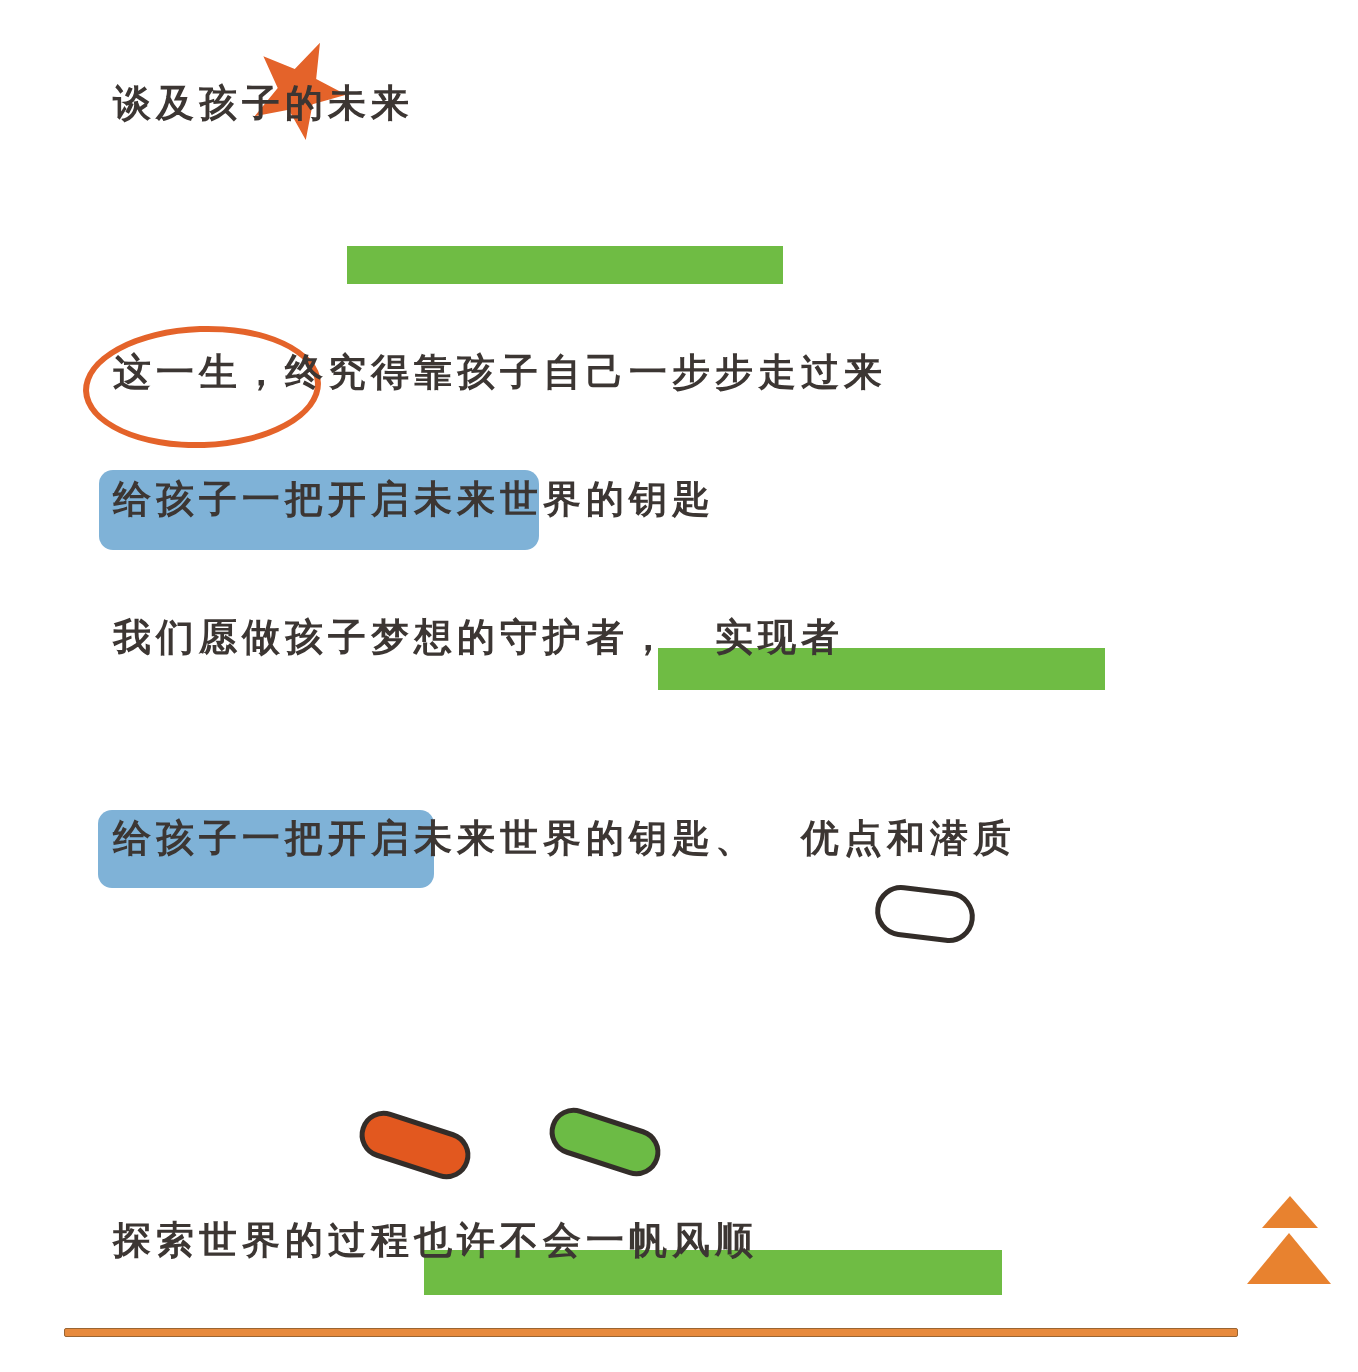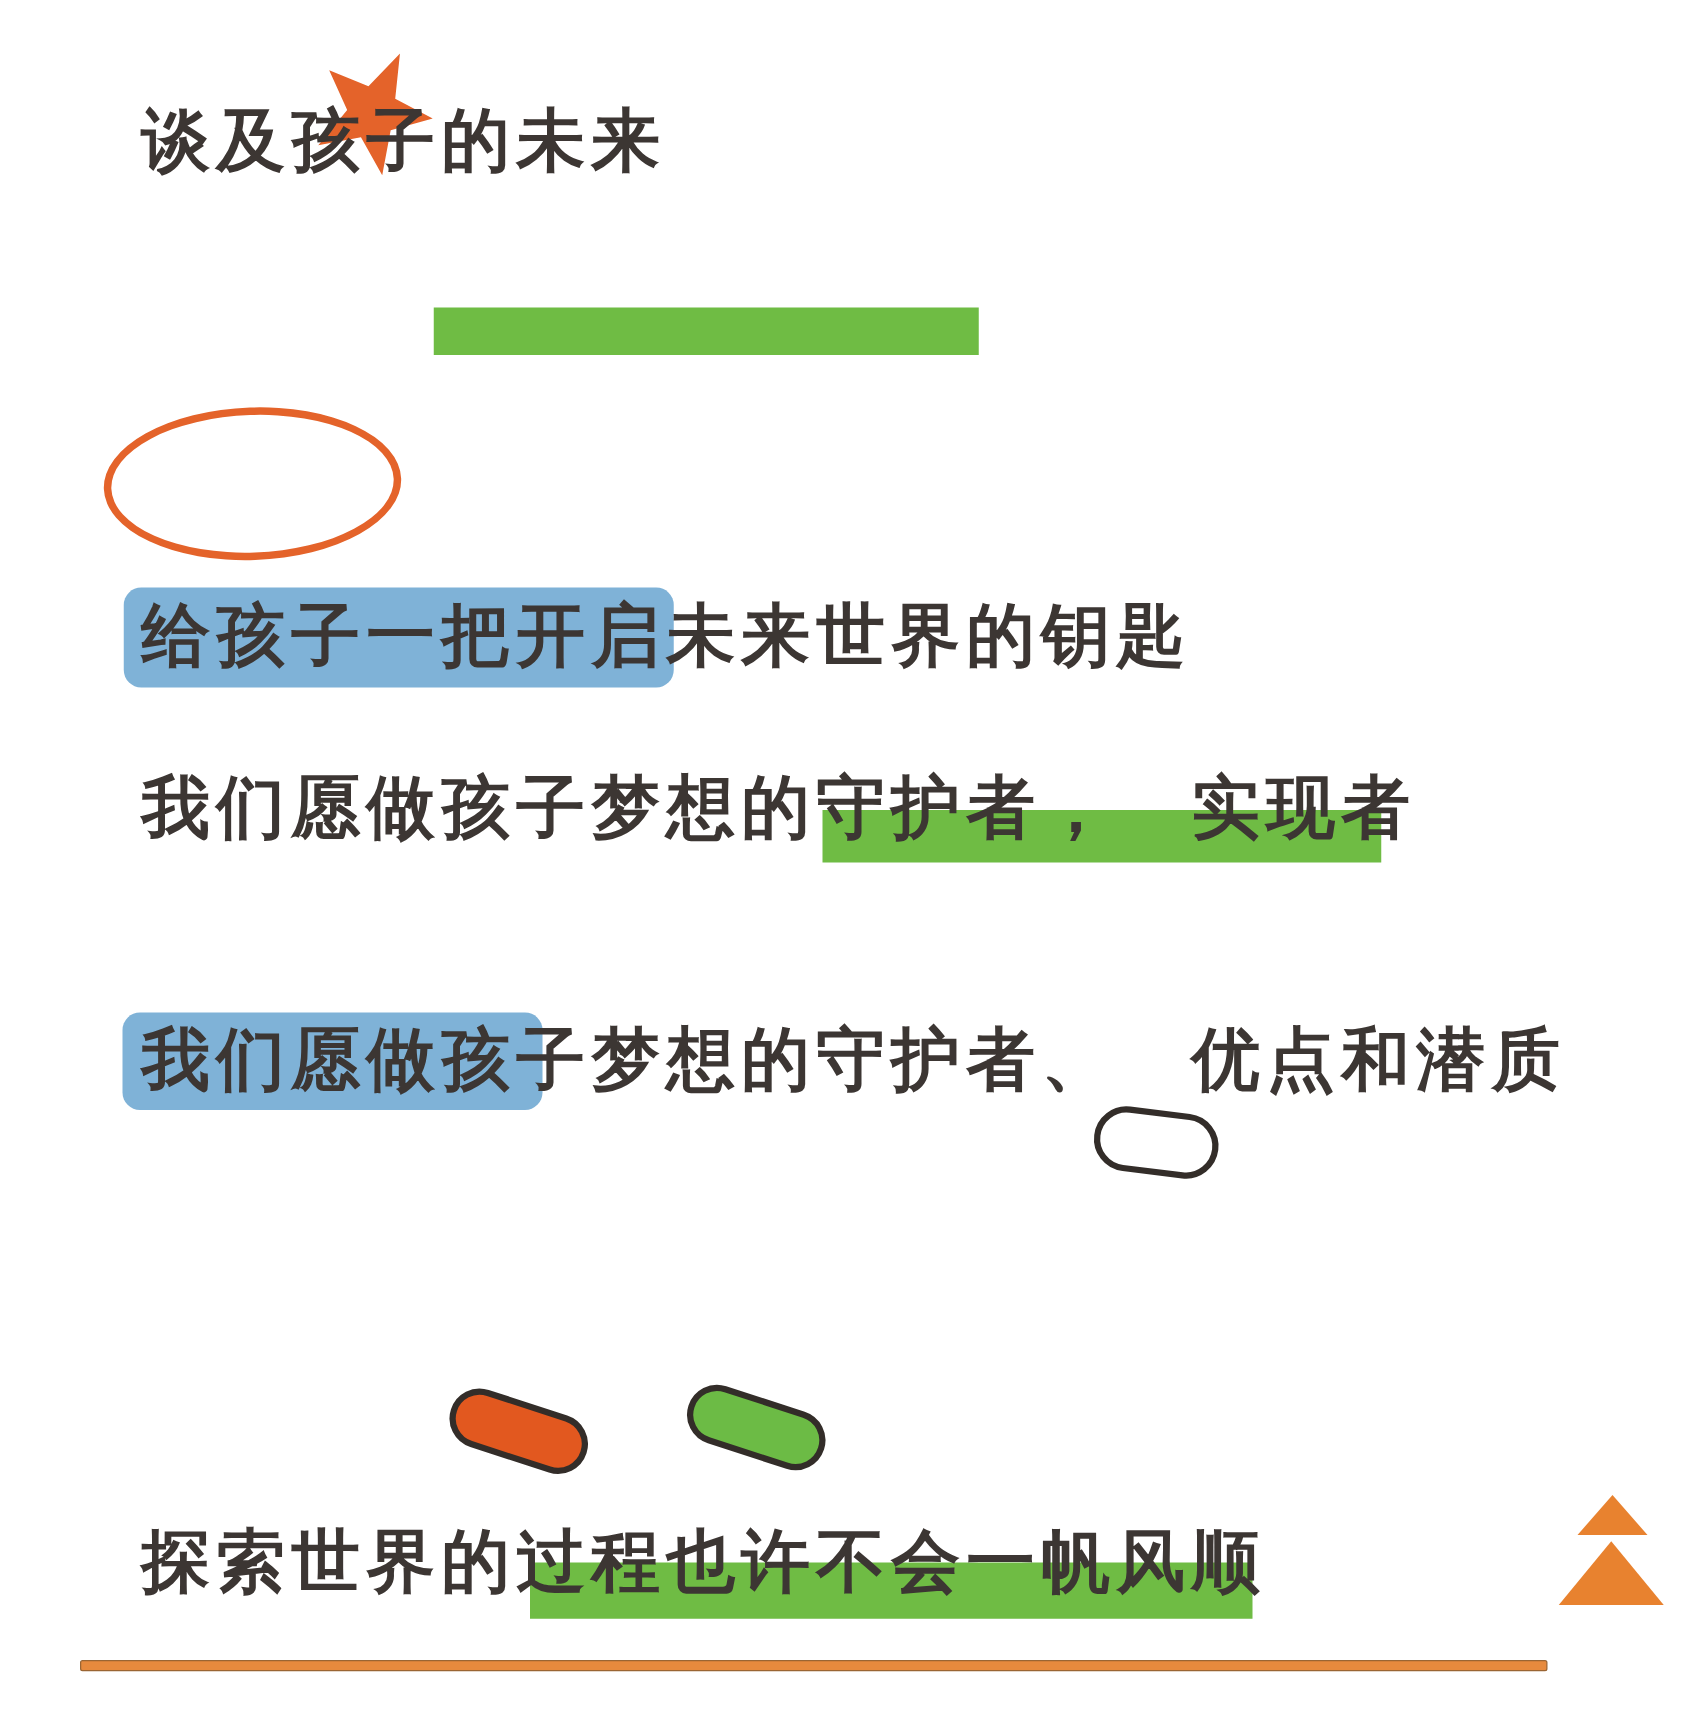--- a/index.html
+++ b/index.html
@@ -7,21 +7,21 @@
     position: relative;
     width: 1358px;
     height: 1372px;
     background: #ffffff;
     overflow: hidden;
     font-family: "Liberation Serif", "DejaVu Serif", serif;
   }
   .line {
     position: absolute;
     left: 113px;
-    font-size: 55px;
+    font-size: 38px;
     font-weight: 700;
     letter-spacing: 5px;
     line-height: 1.08;
     color: var(--text, #3C3633);
     white-space: nowrap;
     z-index: 2;
   }
   .hl {
     position: absolute;
     z-index: 1;
@@ -115,23 +115,24 @@
   <div class="hl blue" style="left:99px; top:470px; width:440px; height:80px;"></div>
   <div class="hl green" style="left:658px; top:648px; width:447px; height:42px;"></div>
   <div class="hl blue" style="left:98px; top:810px; width:336px; height:78px;"></div>
   <div class="hl green" style="left:424px; top:1250px; width:578px; height:45px;"></div>
 
   <div class="pill white"></div>
   <div class="pill orange"></div>
   <div class="pill green"></div>
 
   <div class="line" style="top:83px">谈及孩子的未来</div>
+  <div class="line" style="top:352px">这一生，终究得靠孩子自己一步步走过来</div>
   <div class="line" style="top:479px">给孩子一把开启未来世界的钥匙</div>
   <div class="line" style="top:617px">我们愿做孩子梦想的守护者，　实现者</div>
-  <div class="line" style="top:818px">我们愿做孩子梦想的守护者、　优点和潜质</div>
+  <div class="line" style="top:818px">给孩子一把开启未来世界的钥匙、　优点和潜质</div>
   <div class="line" style="top:1220px">探索世界的过程也许不会一帆风顺</div>
 
   <div class="rule"></div>
   <div>
     <div class="tri small"></div>
     <div class="tri large"></div>
   </div>
 
 </div>
 

